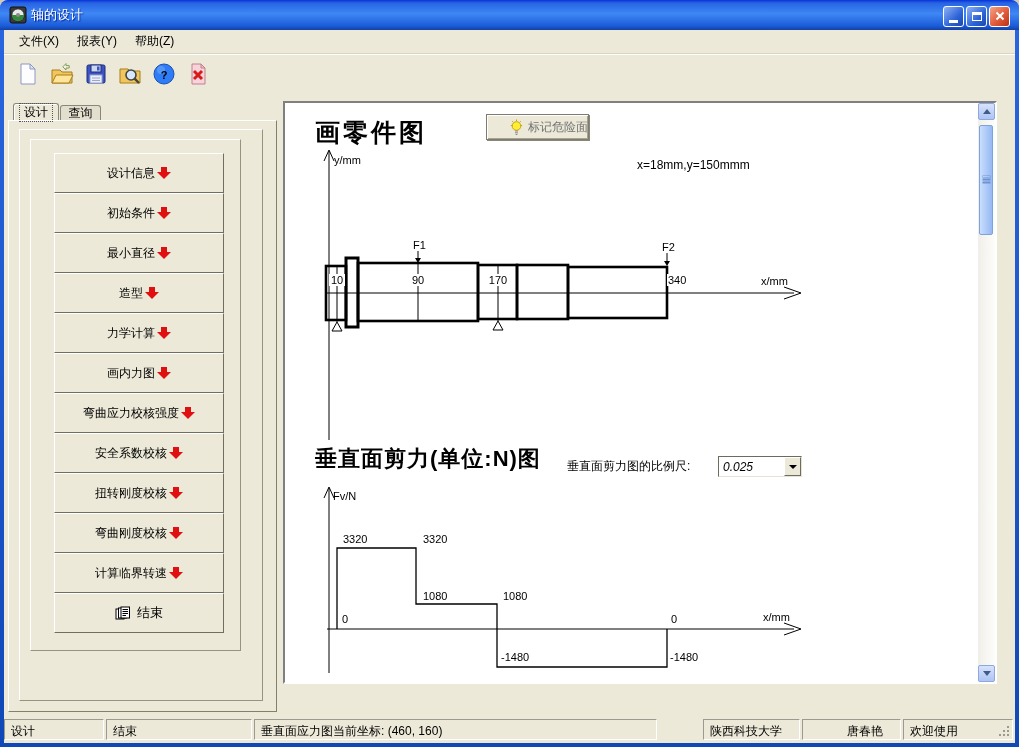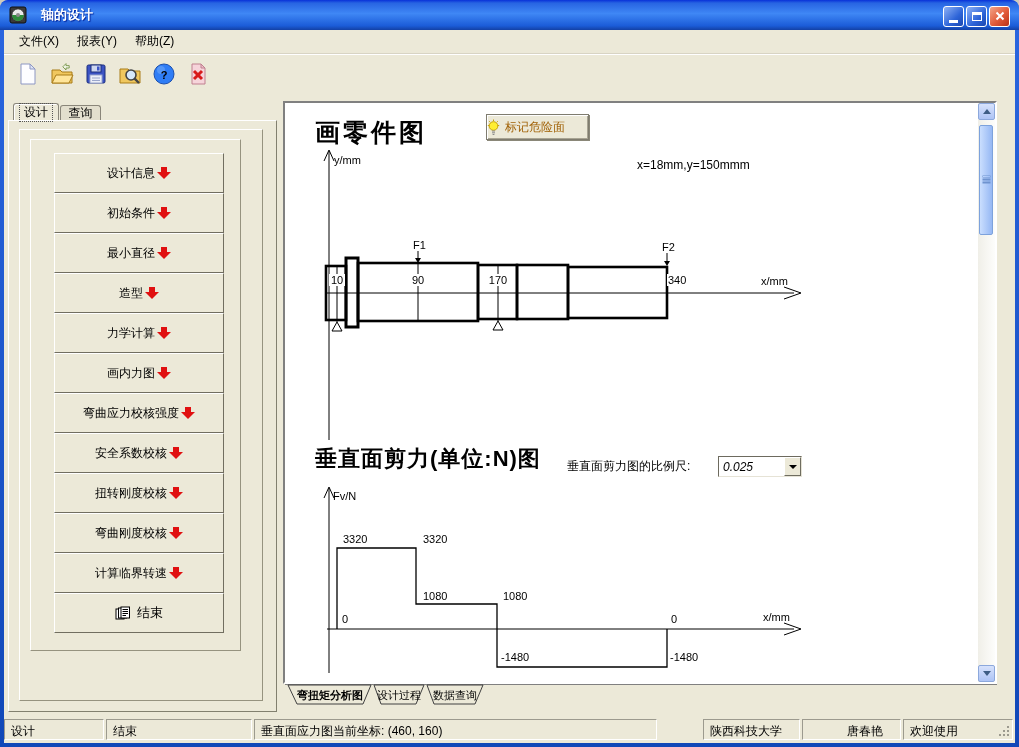--- a/index.html
+++ b/index.html
@@ -7,21 +7,21 @@
   body{font-family:"Liberation Sans","DejaVu Sans",sans-serif;font-size:12px;color:#000;}
 
   #window{position:relative;width:1019px;height:747px;margin:0 auto;
     background:linear-gradient(180deg,#2a66e0,#1148b8);
     border-radius:8px 8px 0 0;overflow:hidden;}
 
   
   .titlebar{position:absolute;left:0;top:0;width:1019px;height:30px;
     background:linear-gradient(180deg,#0831d9 0%,#2764e2 10%,#3f87f5 45%,#1b5cd8 86%,#1341a5 100%);
     display:flex;align-items:center;padding:0 9px;border-radius:8px 8px 0 0;}
-  .title-text{color:#fff;font-weight:bold;font-size:13px;margin-left:14px;text-shadow:1px 1px 1px #00239c;}
+  .title-text{color:#fff;font-weight:normal;font-size:13px;margin-left:4px;text-shadow:1px 1px 1px #00239c;}
   .win-buttons{margin-left:auto;display:flex;gap:2px;margin-top:2px;}
   .win-btn{width:21px;height:21px;border:1px solid #fff;border-radius:3px;
     display:flex;align-items:center;justify-content:center;
     background:linear-gradient(135deg,#8fb2f5,#2d64d8 60%,#1a47b0);}
   .win-btn.close{background:linear-gradient(135deg,#f3a488,#e25b39 55%,#b83217);}
   .glyph-min{width:9px;height:3px;background:#fff;margin-top:10px;}
   .glyph-max{width:10px;height:9px;border:1px solid #fff;border-top:3px solid #fff;}
 
   
   .menubar{position:absolute;left:4px;top:30px;width:1011px;height:24px;background:#ece9d8;
@@ -57,21 +57,21 @@
     display:flex;flex-direction:row;align-items:center;justify-content:center;gap:6px;font-size:13px;}
 
   
   .main-panel{position:absolute;left:279px;top:9px;width:714px;height:583px;background:#fff;
     border:2px solid;border-color:#808080 #fff #fff #808080;}
   .main-content{position:absolute;left:12px;top:0;width:729px;height:579px;overflow:hidden;}
   .h1{position:absolute;left:18px;top:13px;font-size:25px;font-weight:bold;letter-spacing:3px;}
   .h2{position:absolute;left:18px;top:341px;font-size:22px;font-weight:bold;letter-spacing:1px;}
   .mark-btn{position:absolute;left:189px;top:11px;width:103px;height:26px;background:#ece9d8;
     border:1px solid #7f7c6f;box-shadow:inset 1px 1px 0 #fff,inset -1px -1px 0 #a8a493,1px 1px 0 #8a8778;
-    display:flex;align-items:center;justify-content:flex-start;gap:5px;color:#a16207;font-size:12px;}
+    display:flex;align-items:center;justify-content:flex-end;gap:5px;color:#737373;font-size:12px;}
   .hint{position:absolute;left:340px;top:55px;font-size:12px;}
   .scale-label{position:absolute;left:270px;top:355px;font-size:12px;}
   .combo{position:absolute;left:421px;top:353px;width:84px;height:21px;background:#fff;
     border:1px solid;border-color:#6d6a5e #e6e3d6 #e6e3d6 #6d6a5e;display:flex;align-items:stretch;font-style:italic;}
   .combo-value{flex:1;font-size:12px;padding:3px 0 0 4px;}
   .combo-btn{width:17px;background:#ece9d8;border:1px solid;border-color:#fff #6f6d60 #6f6d60 #fff;
     display:flex;align-items:center;justify-content:center;}
   .tri-down-black{width:0;height:0;border-left:4px solid transparent;border-right:4px solid transparent;border-top:4px solid #000;}
   .diagram-svg{position:absolute;left:0;}
   svg text{font-family:"Liberation Sans","DejaVu Sans",sans-serif;font-size:11px;fill:#000;}
@@ -382,31 +382,20 @@
           </div>
         <div class="scroll-track">
           <div class="scroll-thumb"></div>
         </div>
         <div class="scroll-btn">
             <span class="tri-dn"></span>
           </div>
       </div>
     </div>
 
-    <div class="tabstrip">
-      <svg width="712" height="22" viewBox="0 0 712 22">
-        <line x1="0" y1="0.5" x2="712" y2="0.5" stroke="#808080"></line>
-        <polygon points="3,1 86,1 78,20 12,20" fill="#ece9d8" stroke="#404040"></polygon>
-        <polygon points="89,1 139,1 131,20 96,20" fill="#ece9d8" stroke="#404040"></polygon>
-        <polygon points="142,1 198,1 190,20 149,20" fill="#ece9d8" stroke="#404040"></polygon>
-        <text x="45" y="15" text-anchor="middle" font-size="12" font-weight="bold">弯扭矩分析图</text>
-        <text x="114" y="15" text-anchor="middle" font-size="12">设计过程</text>
-        <text x="170" y="15" text-anchor="middle" font-size="12">数据查询</text>
-      </svg>
-    </div>
   </div>
 
   <div class="statusbar">
     <div class="sb sb1">设计</div>
     <div class="sb sb2">结束</div>
     <div class="sb sb3">垂直面应力图当前坐标: (460, 160)</div>
     <div class="sb sb4">陕西科技大学</div>
     <div class="sb sb5">唐春艳</div>
     <div class="sb sb6">
       <span>欢迎使用</span>

